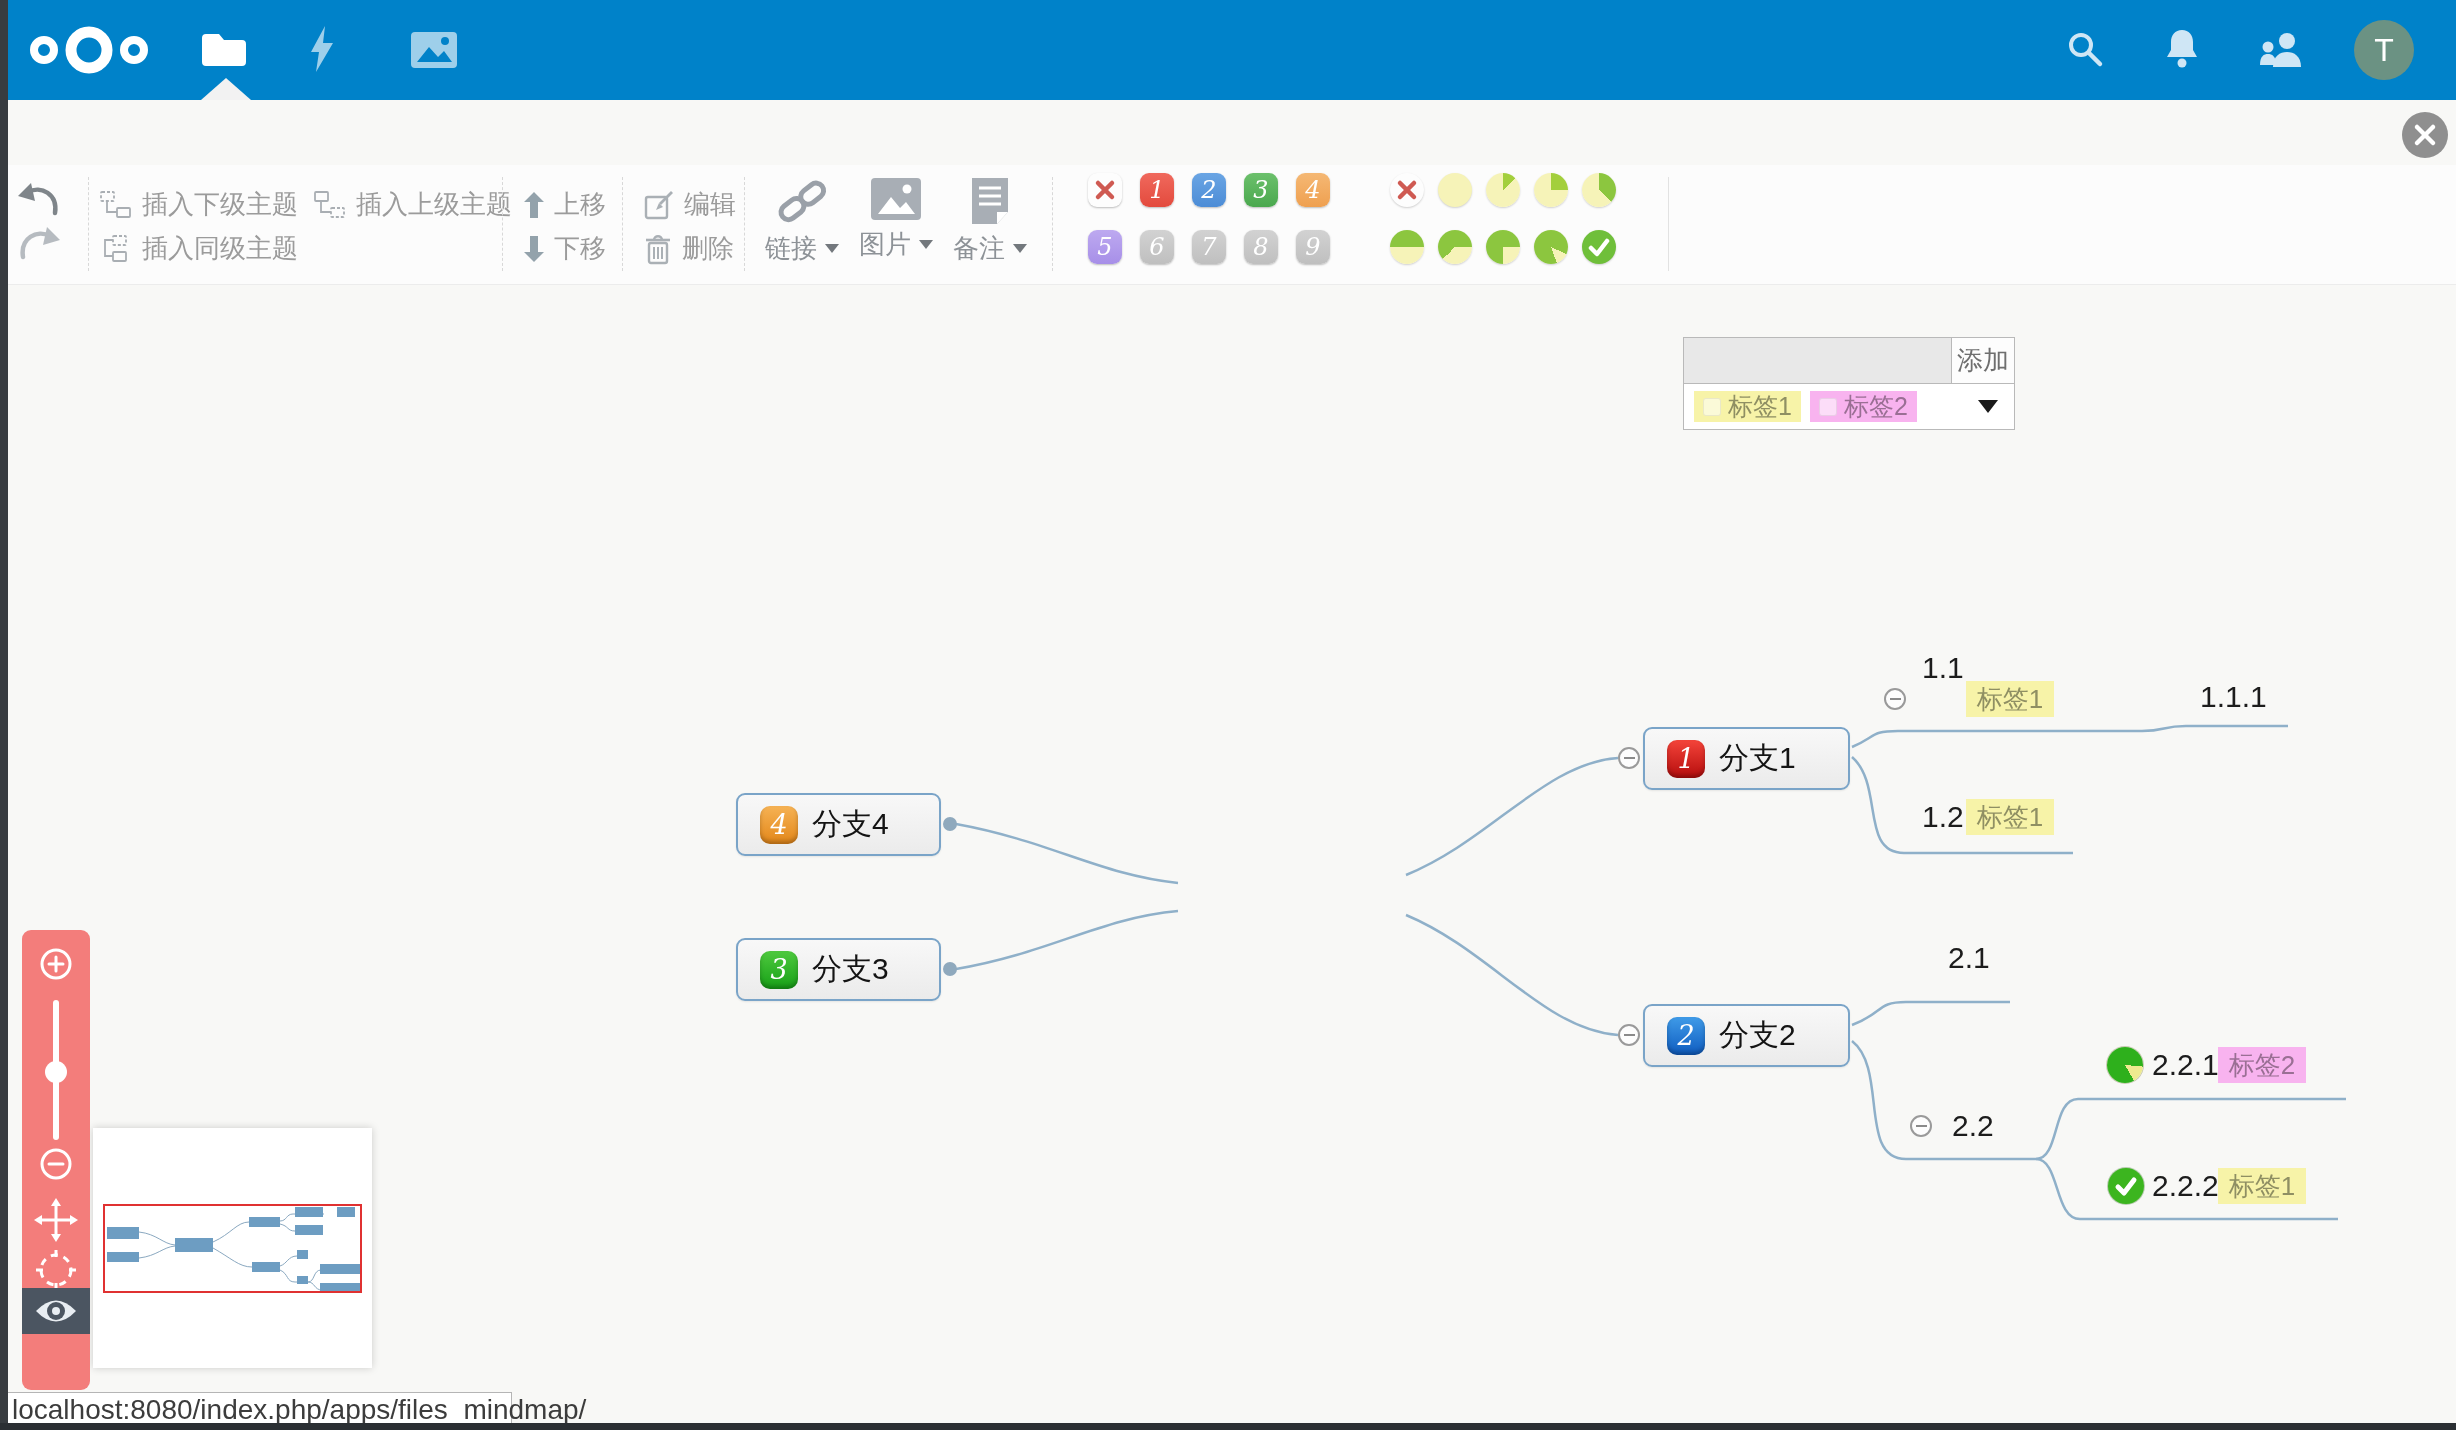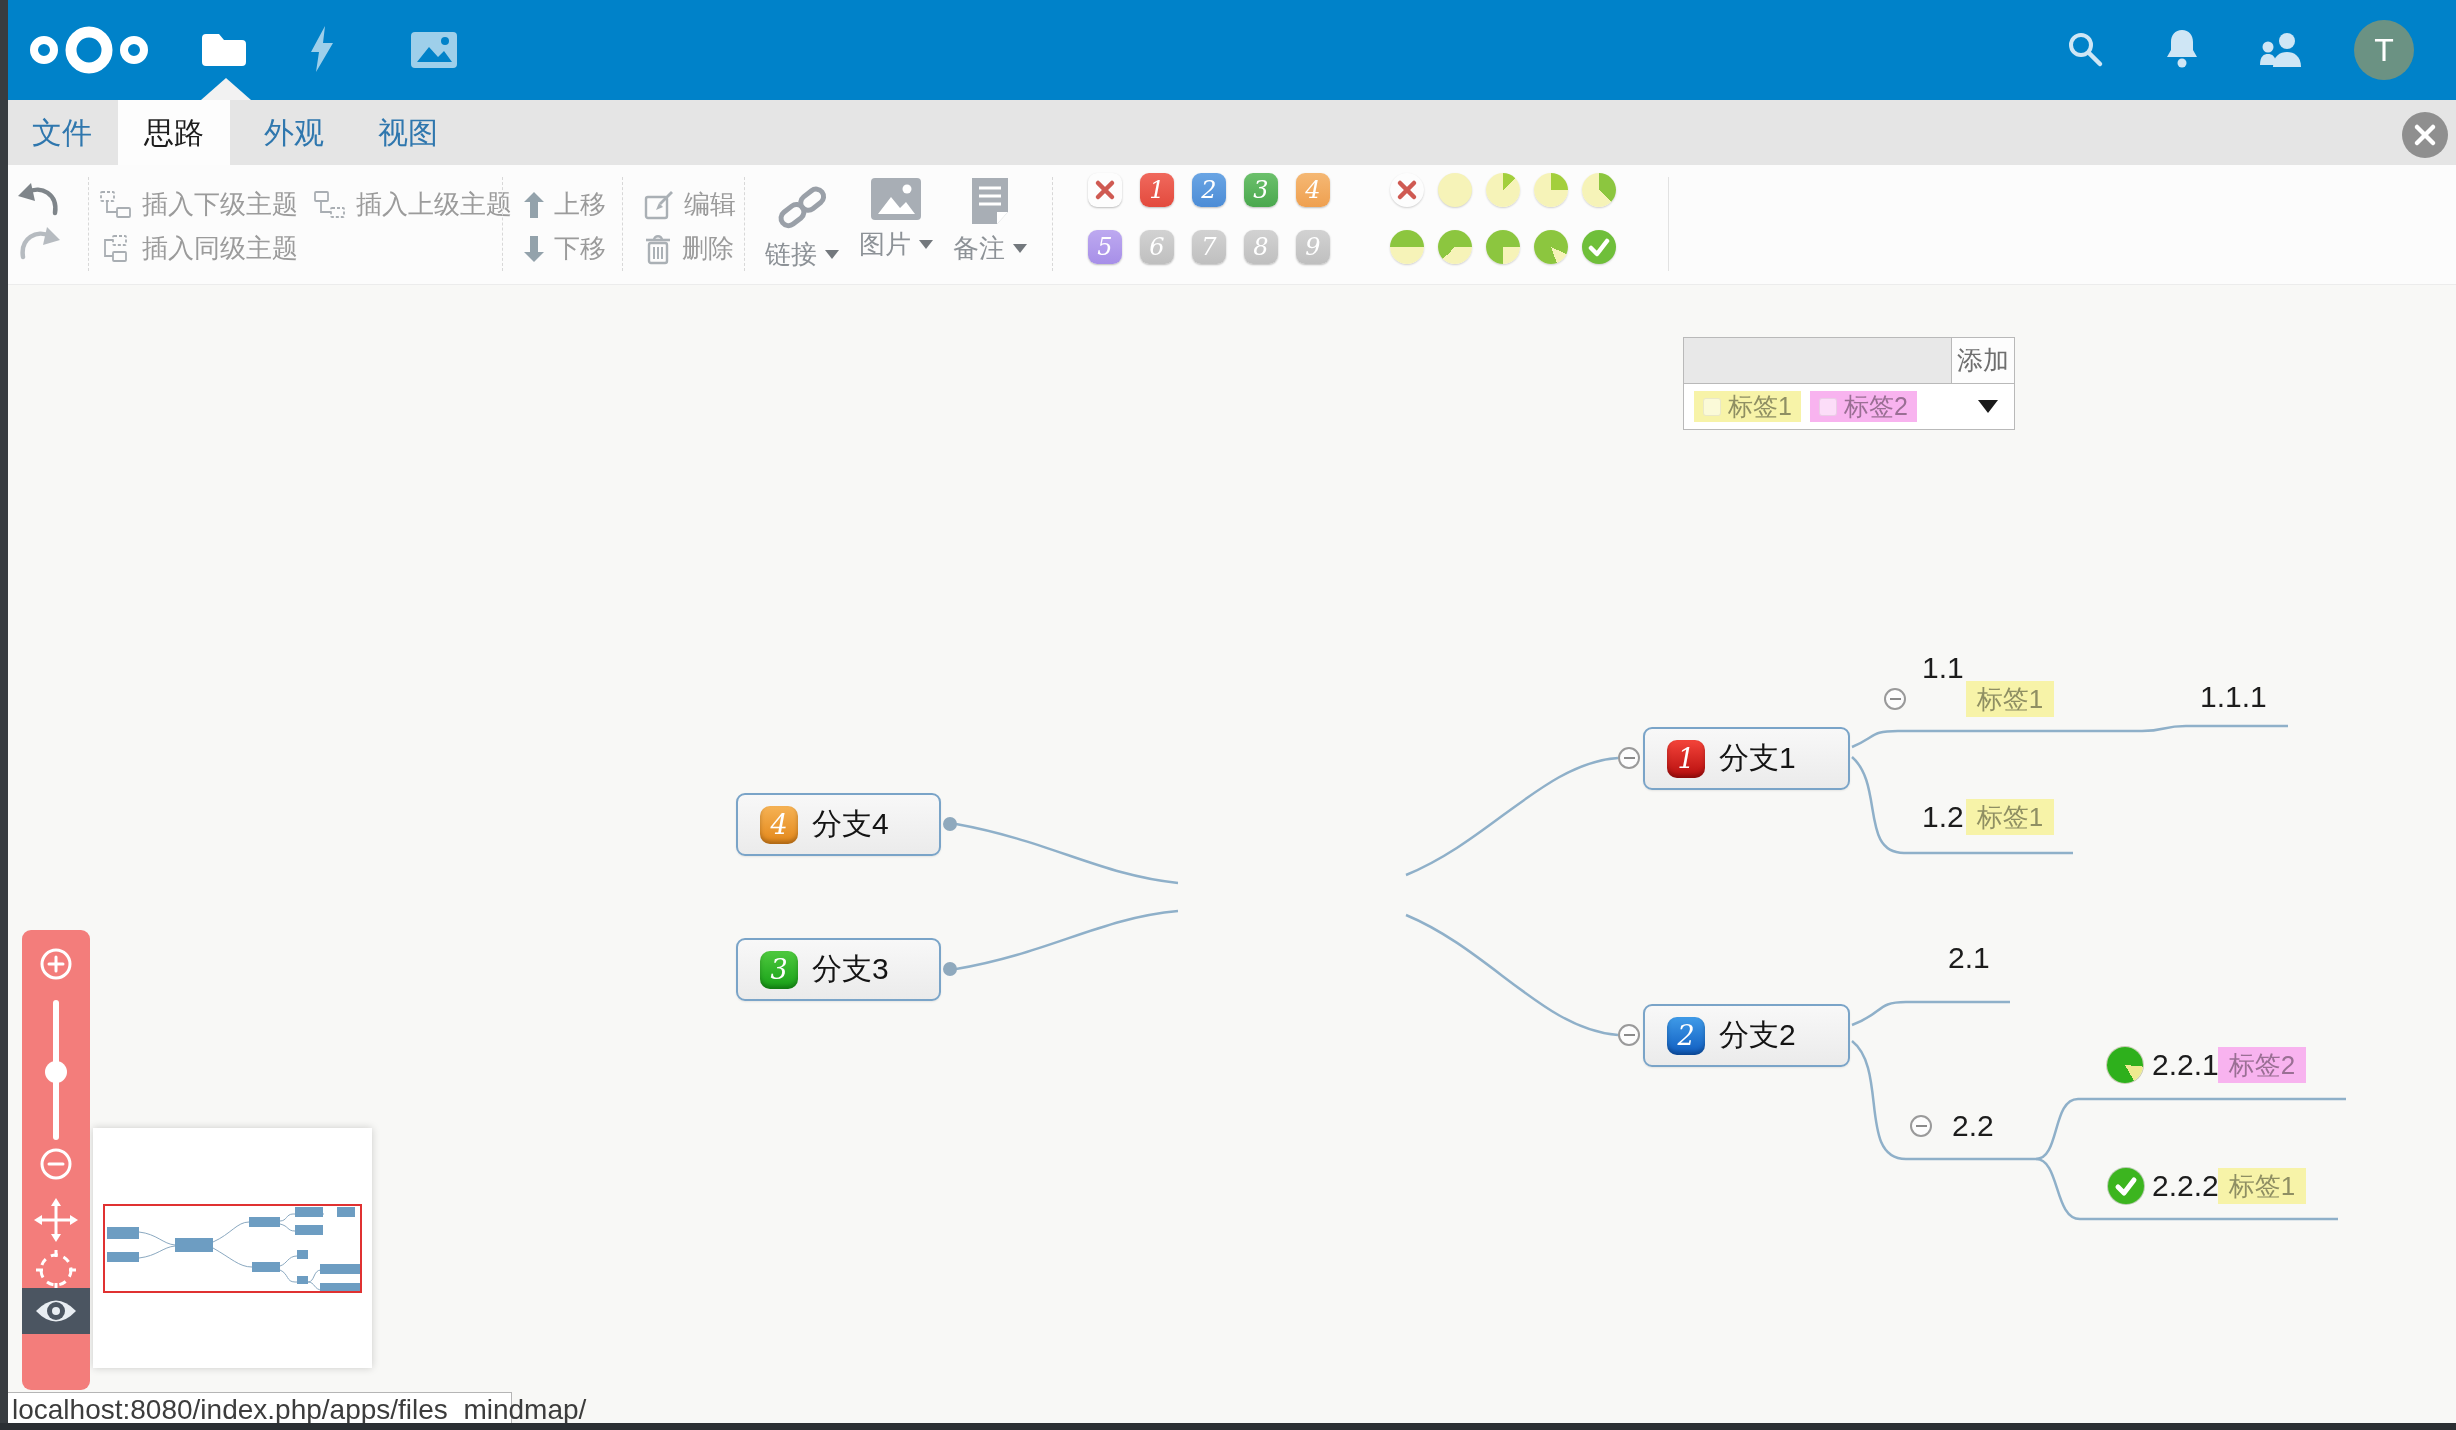--- a/index.html
+++ b/index.html
@@ -128,26 +128,20 @@
       <path d="M2 33 c0-9 4-11 8-11 s8 2 8 11 z" fill="#cfe6f5"></path>
       <circle cx="29" cy="9" r="8" fill="#cfe6f5"></circle>
       <path d="M15 35 c0-11 7-15 14-15 s14 4 14 15 z" fill="#cfe6f5"></path>
     </svg>
     <div class="avatar">
       <span>T</span>
     </div>
   </div>
   <div class="app-pointer"></div>
 
-  <div class="tabbar">
-    <div class="tab" style="left:20px;width:84px"><span>文件</span></div>
-    <div class="tab active" style="left:118px;width:112px"><span>思路</span></div>
-    <div class="tab" style="left:252px;width:84px"><span>外观</span></div>
-    <div class="tab" style="left:366px;width:84px"><span>视图</span></div>
-  </div>
   <div class="close-btn">
     <svg width="46" height="46" viewBox="0 0 46 46">
       <line x1="15" y1="15" x2="31" y2="31" stroke="#fff" stroke-width="4.5" stroke-linecap="round"></line>
       <line x1="31" y1="15" x2="15" y2="31" stroke="#fff" stroke-width="4.5" stroke-linecap="round"></line>
     </svg>
   </div>
 
   <div class="toolbar">
 
     <div class="tbtn" style="left:16px;top:14px">
@@ -220,21 +214,21 @@
         <path d="M2 7 h24" stroke="#aab0b5" stroke-width="2.6" fill="none"></path>
         <path d="M10 7 c0-5 8-5 8 0" stroke="#aab0b5" stroke-width="2.4" fill="none"></path>
         <rect x="5" y="10" width="18" height="20" rx="2" fill="none" stroke="#aab0b5" stroke-width="2.4"></rect>
         <path d="M10 14 v12 M14 14 v12 M18 14 v12" stroke="#aab0b5" stroke-width="2"></path>
       </svg>
       <span>删除</span>
     </div>
 
     <div class="tsep" style="left:744px"></div>
 
-    <div class="bigbtn" style="left:756px;top:18px">
+    <div class="bigbtn" style="left:756px;top:12px">
       <svg style="margin:0 auto" width="52" height="48" viewBox="0 0 52 48">
         <g transform="rotate(-38 26 24)" stroke="#9aa0a8" stroke-width="5" fill="none">
           <rect x="1" y="17" width="25" height="15" rx="7.5"></rect>
           <rect x="26" y="17" width="25" height="15" rx="7.5"></rect>
         </g>
       </svg>
       <div class="lbl">
           <span>链接</span>
         <i class="caret"></i>
         </div>

